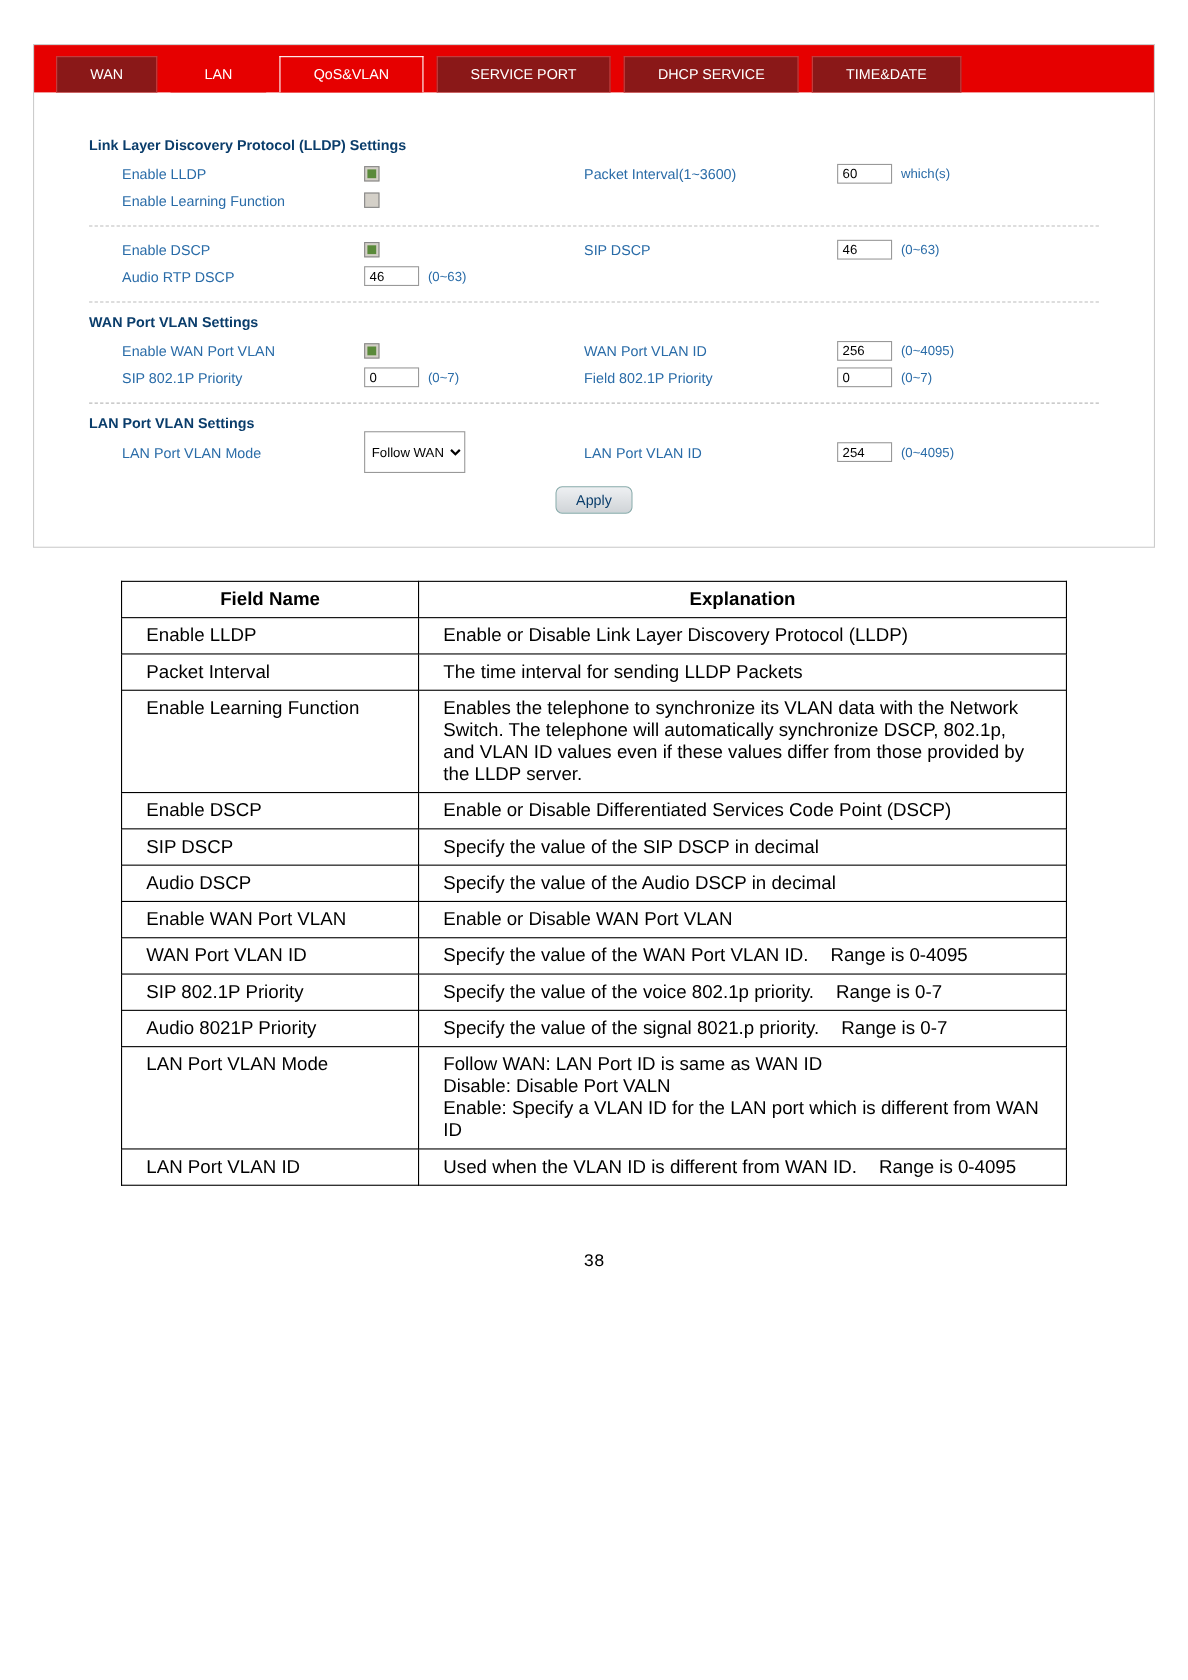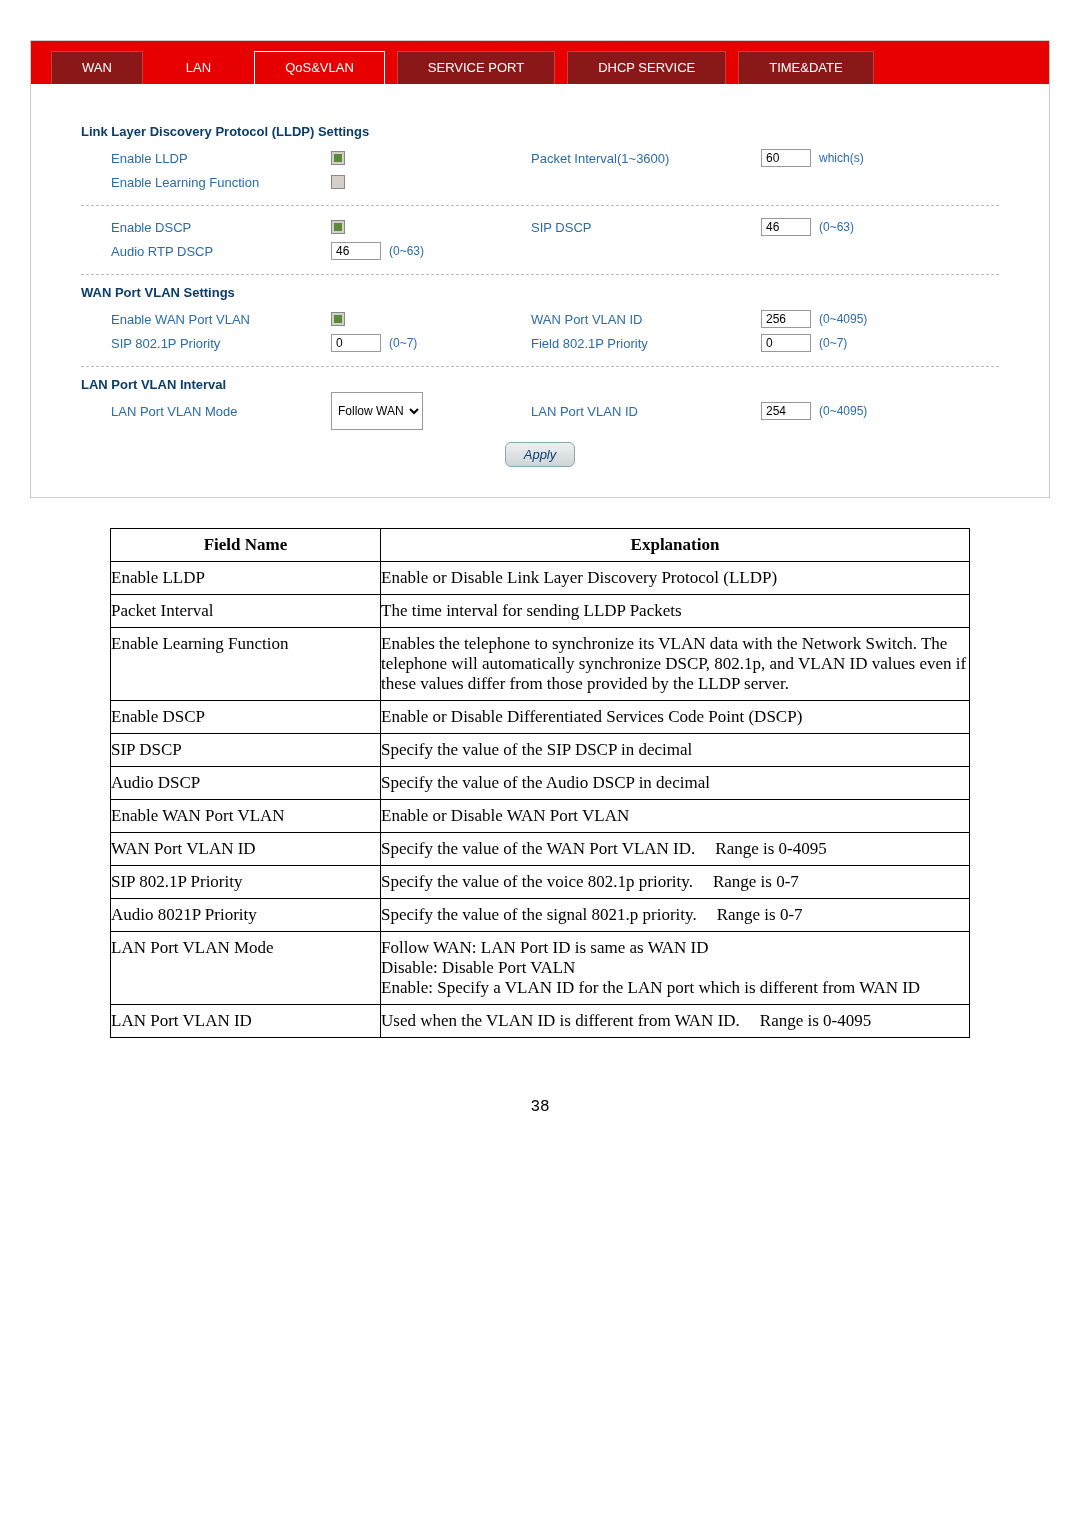--- a/index.html
+++ b/index.html
@@ -78,30 +78,29 @@
   select.sel {
     height: 38px; font-size: 12px; border: 1px solid #999;
     background: #fff; padding: 0 2px;
   }
   .apply-btn {
     display: block; margin: 20px auto 0 auto;
     background: linear-gradient(#eef0f2, #d0d4d8);
     border: 1px solid #8aa; border-radius: 6px;
     padding: 4px 18px; color: #0a3d6b; font-size: 13px;
     cursor: pointer;
-    font-style: italic;
   }
   
   .exp-table {
     border-collapse: collapse; width: 860px; margin: 0 auto;
   }
   .exp-table th, .exp-table td {
-    border: 1px solid #000; padding: 6px 0;
+    border: 1px solid #000; padding: 6px 22px;
     font-size: 17px; vertical-align: top;
-    font-family: Liberation Serif, serif;
+    font-family: Liberation Sans, sans-serif;
   }
   .exp-table th { text-align: center; font-weight: bold; }
   .exp-table th:first-child { width: 270px; }
   .exp-table td:first-child { width: 270px; }
   .page-num {
     text-align: center; margin-top: 60px;
     font-family: Liberation Mono, monospace; font-size: 16px;
   }
   .nbsp { display: inline-block; width: 20px; }
 </style>
@@ -182,21 +181,21 @@
       </span>
       <span class="label-col2">Field 802.1P Priority</span>
       <span class="ctrl-col2">
         <input class="txt" value="0" style="">
         <span class="range-hint">(0~7)</span>
       </span>
     </div>
 
     <div class="divider"></div>
 
-    <div class="section-title">LAN Port VLAN Interval</div>
+    <div class="section-title">LAN Port VLAN Settings</div>
     <div class="section-row">
       <span class="label-col">LAN Port VLAN Mode</span>
       <span class="ctrl-col">
         <select class="sel">
           <option>Follow WAN</option>
         </select>
       </span>
       <span class="label-col2">LAN Port VLAN ID</span>
       <span class="ctrl-col2">
         <input class="txt" value="254" style="">

